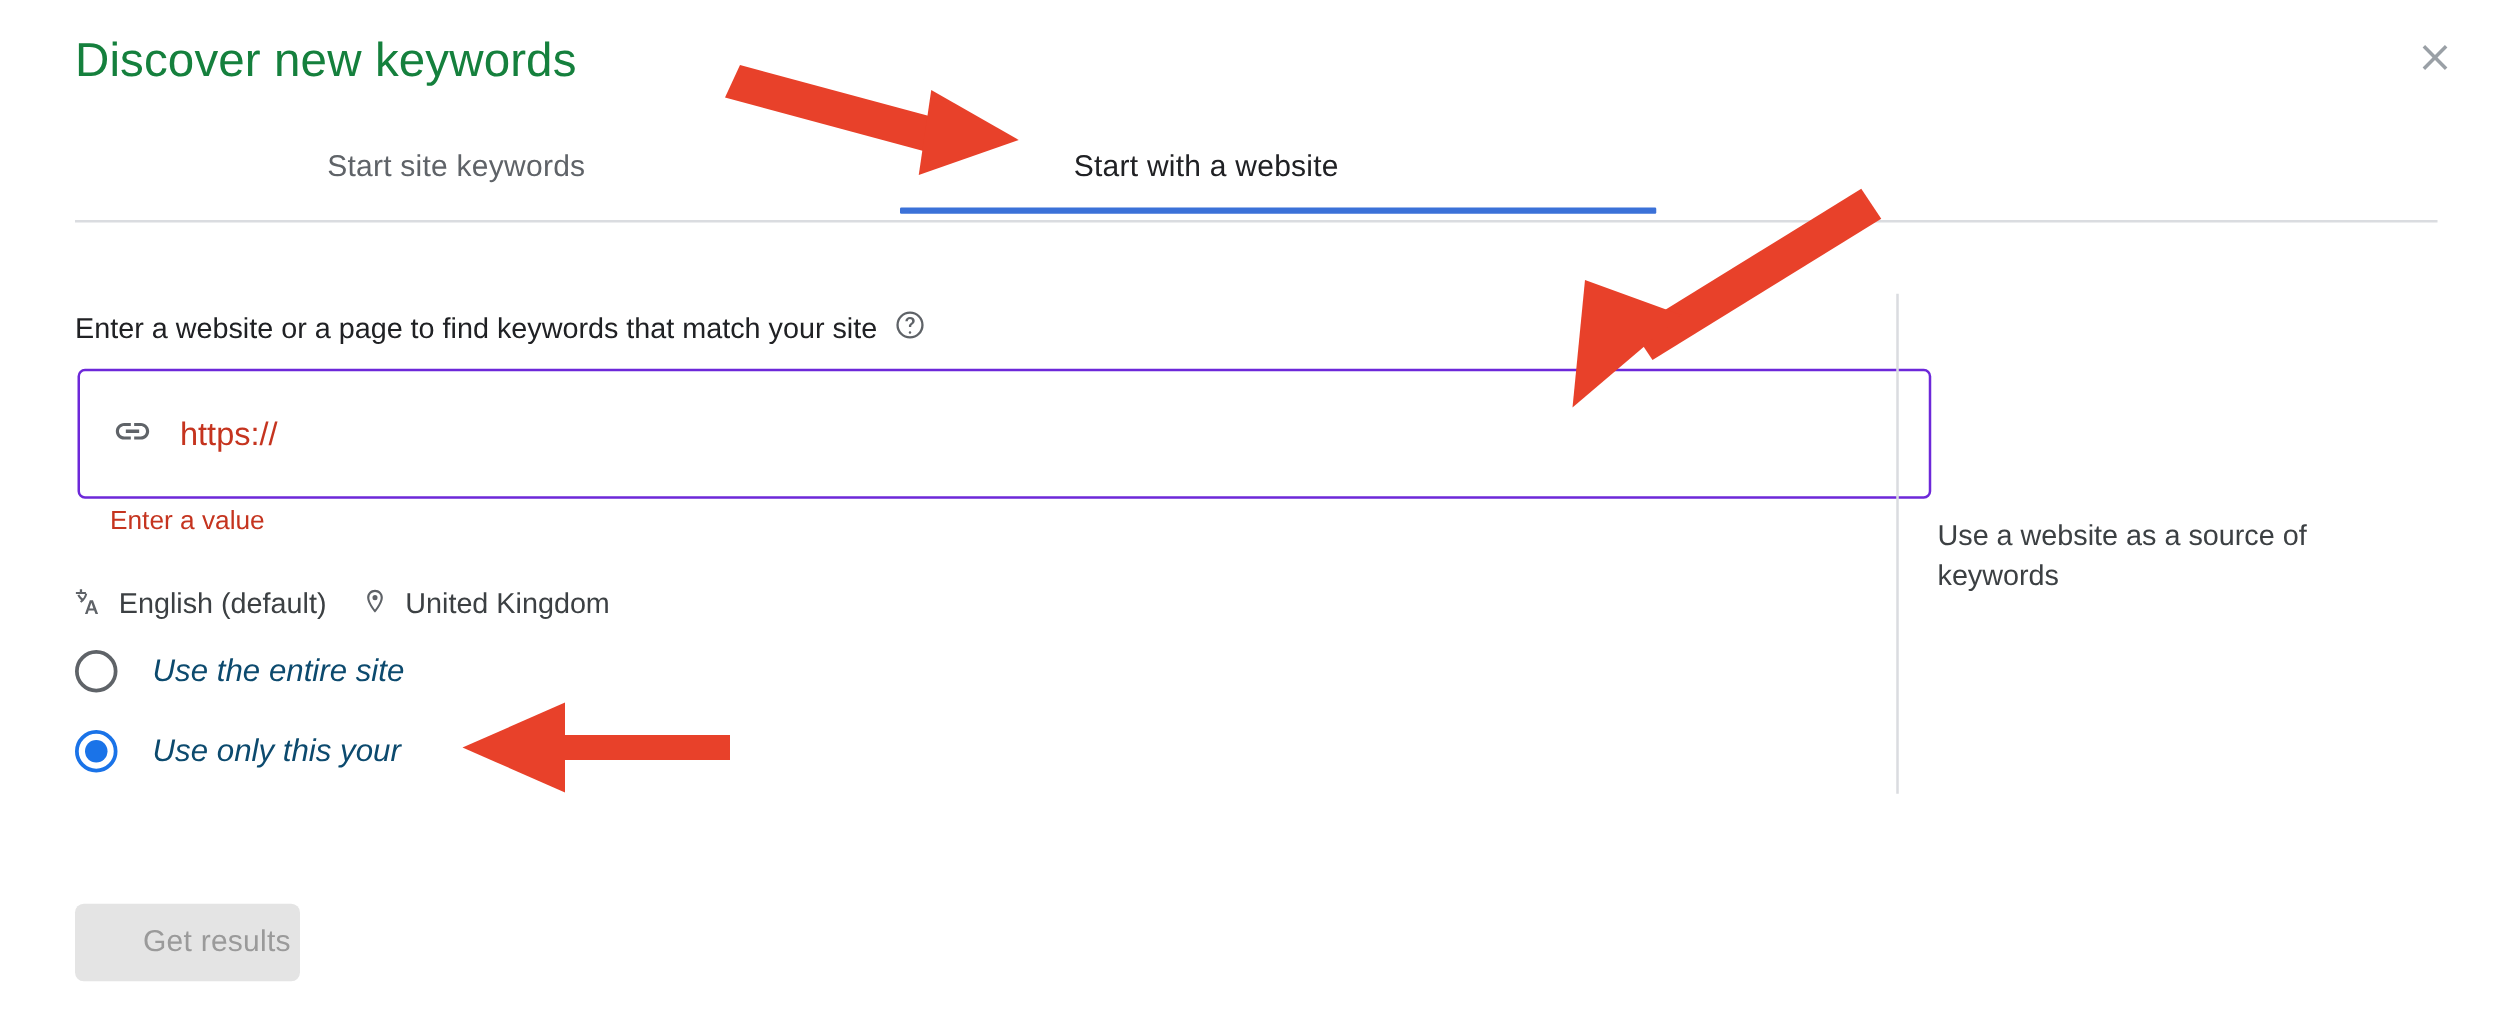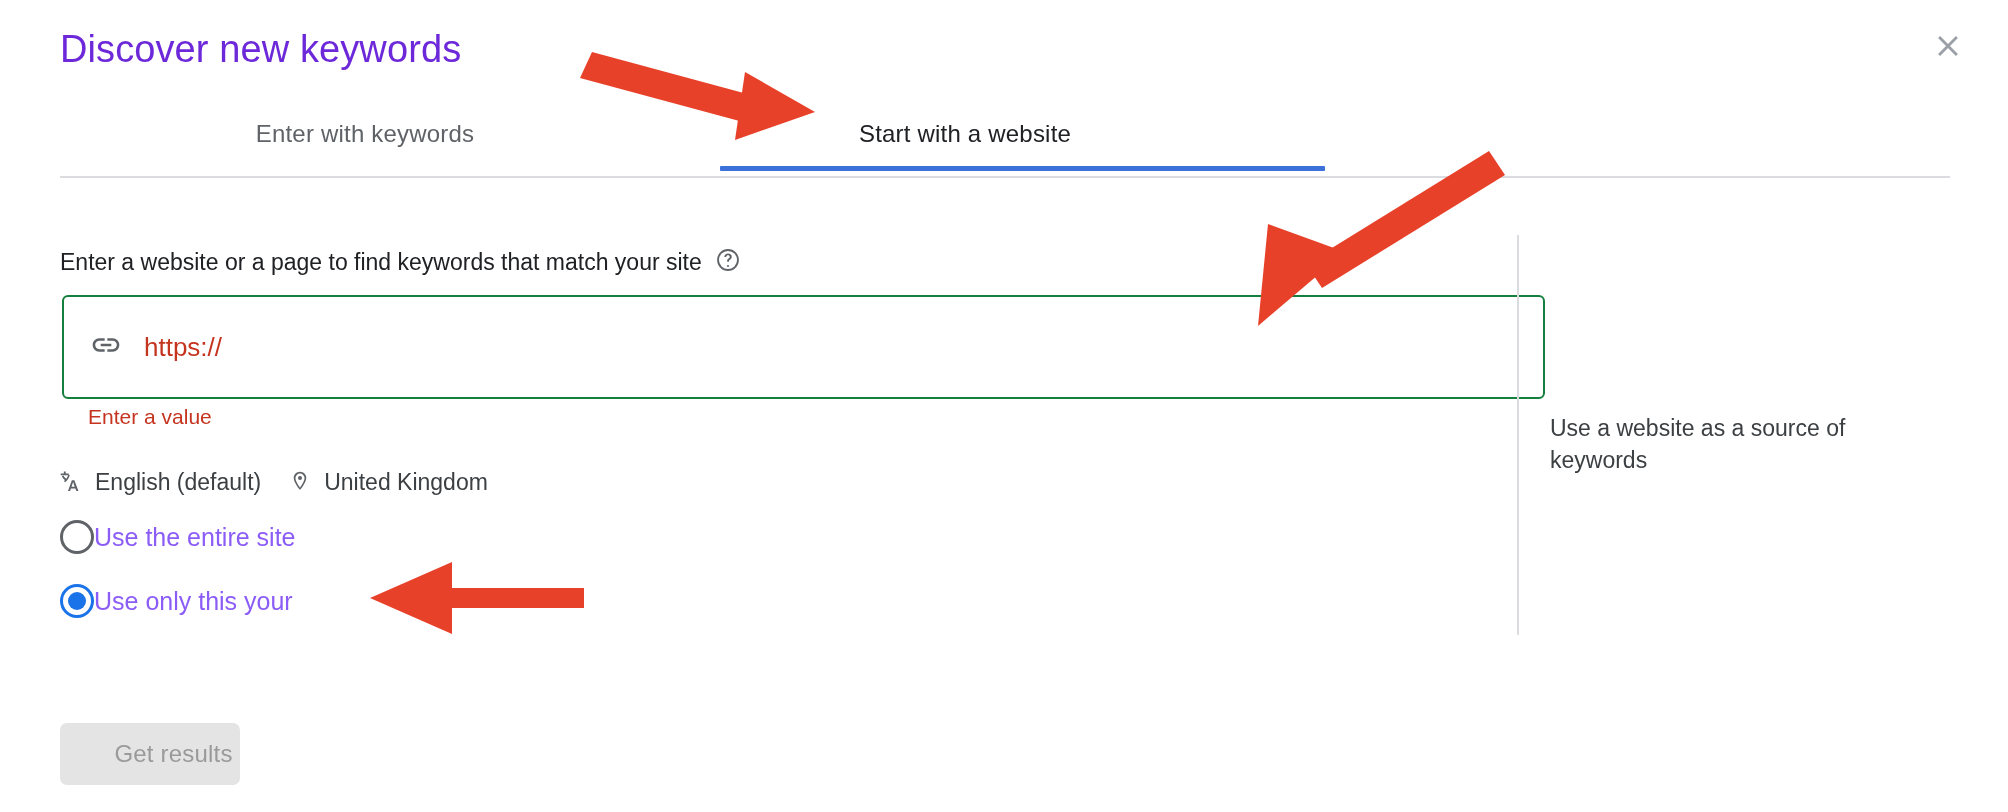--- a/index.html
+++ b/index.html
@@ -18,21 +18,21 @@
   }
 
   
   .dialog-title {
     position: absolute;
     left: 60px;
     top: 26px;
     font-size: 38px;
     line-height: 46px;
     font-weight: 400;
-    color: #6d28d9;
+    color: #15803d;
     letter-spacing: 0.1px;
     white-space: nowrap;
   }
   .close-btn {
     position: absolute;
     right: 32px;
     top: 18px;
     width: 56px;
     height: 56px;
     display: flex;
@@ -101,21 +101,21 @@
     white-space: nowrap;
   }
   .help-icon { display: block; }
 
   .url-input-wrap {
     position: absolute;
     left: 62px;
     top: 295px;
     width: 1483px;
     height: 104px;
-    border: 2px solid #15803d;
+    border: 2px solid #6d28d9;
     border-radius: 6px;
     display: flex;
     align-items: center;
     padding: 0 26px;
     background: #ffffff;
     cursor: text;
   }
   .link-icon { flex: 0 0 auto; margin-right: 22px; display: block; }
   .url-input {
     flex: 1 1 auto;
@@ -181,23 +181,25 @@
   .radio-row.checked .radio-mark::after {
     content: "";
     position: absolute;
     left: 50%; top: 50%;
     width: 18px; height: 18px;
     margin: -9px 0 0 -9px;
     border-radius: 50%;
     background: #1a73e8;
   }
   .radio-label {
+    margin-left: 28px;
     font-size: 25px;
-    color: #8b5cf6;
-    white-space: nowrap;
+    color: #0c4a6e;
+    white-space: nowrap;
+    font-style: italic;
   }
 
   
   .side-divider {
     position: absolute;
     left: 1517px;
     top: 235px;
     width: 2px;
     height: 400px;
     background: #dadce0;
@@ -248,21 +250,21 @@
   <button class="close-btn" aria-label="Close">
     <span>
       <svg width="34" height="34" viewBox="0 0 24 24">
         <path d="M19 6.41 17.59 5 12 10.59 6.41 5 5 6.41 10.59 12 5 17.59 6.41 19 12 13.41 17.59 19 19 17.59 13.41 12z" fill="#9aa0a6"></path>
       </svg>
     </span>
   </button>
 
   <div class="tabs">
     <div class="tab tab-0">
-      <span>Enter with keywords</span>
+      <span>Start site keywords</span>
     </div>
     <div class="tab tab-1">
       <span>Start with a website</span>
     </div>
     <div class="tab-underline"></div>
   </div>
   <div class="tabs-divider"></div>
 
   <div class="field-label-row">
     <span class="field-label">Enter a website or a page to find keywords that match your site</span>

